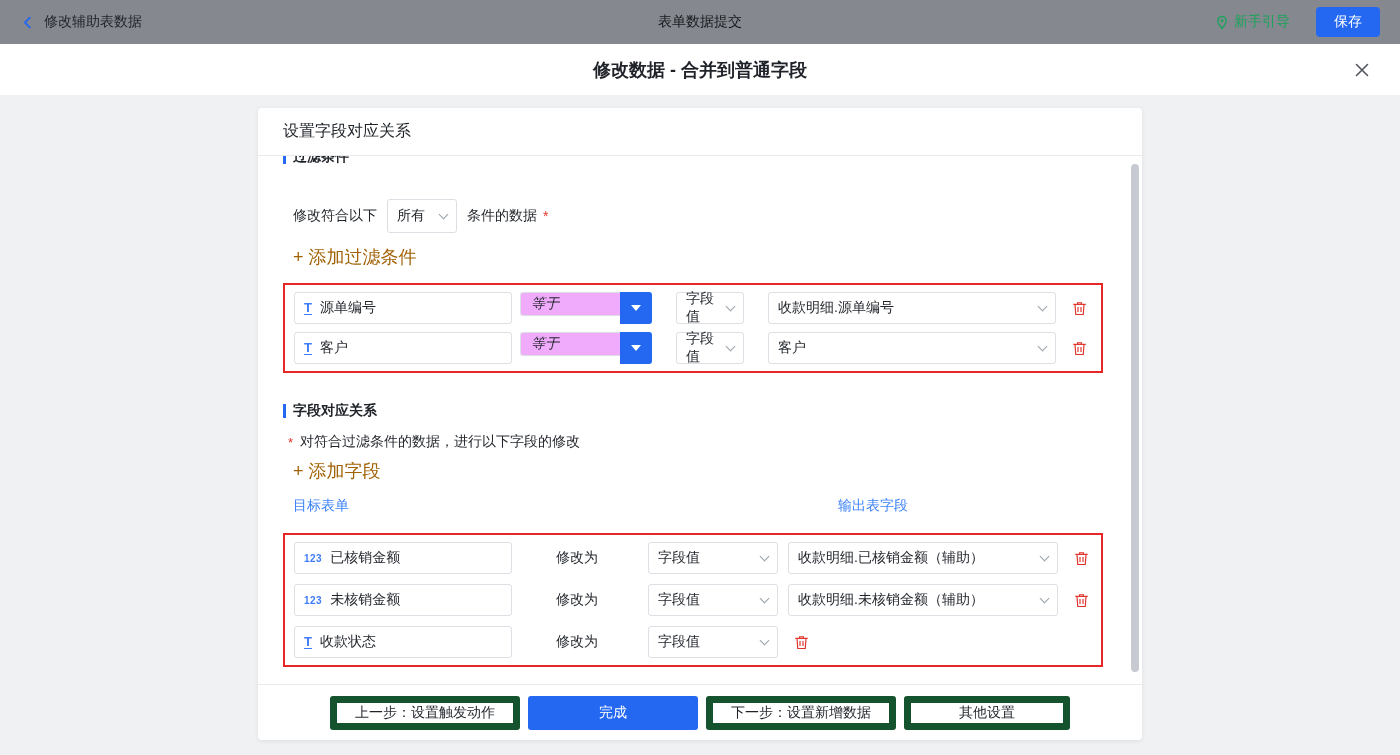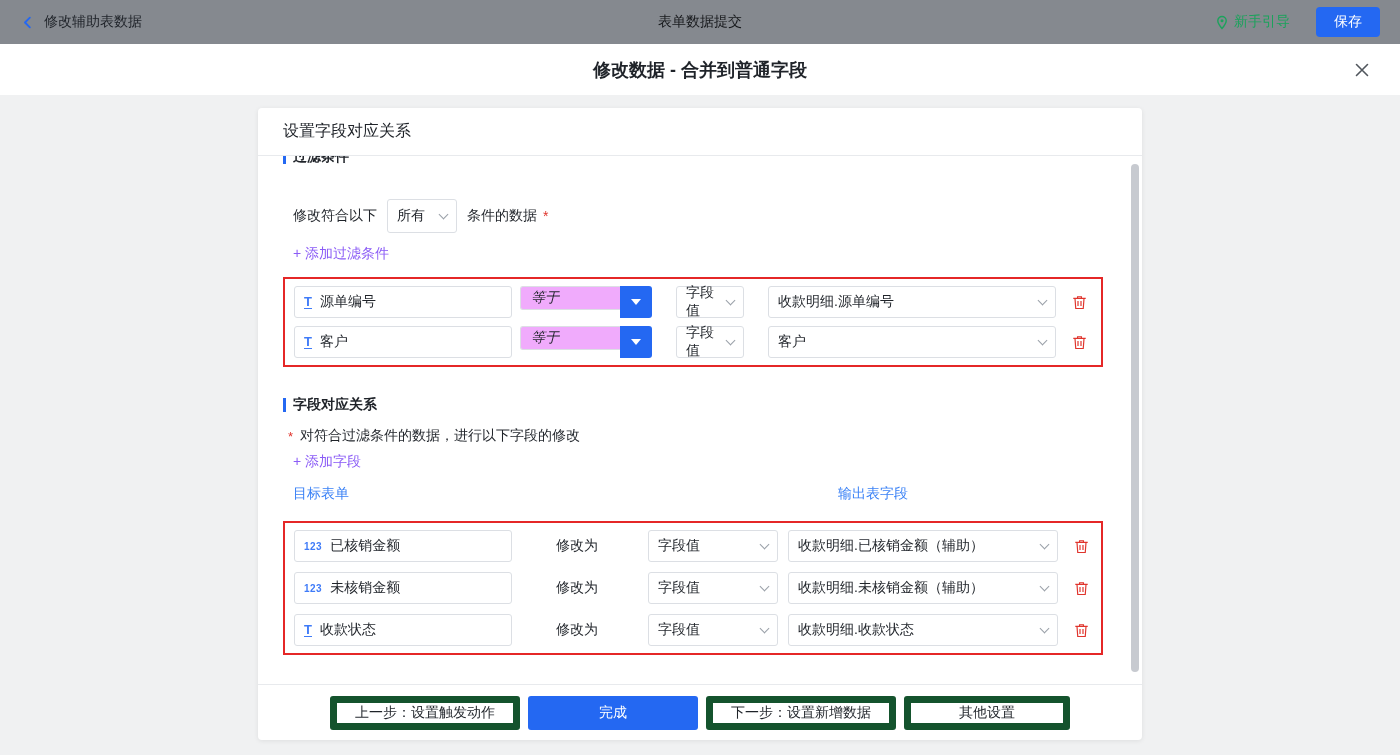--- a/index.html
+++ b/index.html
@@ -56,21 +56,21 @@
   .section-bar { width:3px; height:14px; background:#2468f2; margin-right:7px; }
   .clipped { margin-top:-9px; }
 
   .cond-line { margin:32px 0 0 10px; display:flex; align-items:center; font-size:14px; }
   .select {
     border:1px solid #dcdfe4; border-radius:3px; background:#fff; height:32px;
     display:flex; align-items:center; padding:0 9px; font-size:14px; color:#1f2329; cursor:pointer;
   }
   .cond-select { width:70px; height:34px; margin:0 10px; justify-content:space-between; }
   .req { color:#e0342c; margin-left:6px; }
-  .add-link { color:#8b5cf6; font-size:14px; margin:12px 0 0 10px; cursor:pointer; width:max-content; }
+  .add-link { color:#a16207; font-size:18px; margin:12px 0 0 10px; cursor:pointer; width:max-content; }
 
   .red-box { width:820px; border:2px solid #e52727; margin-top:14px; padding:7px 9px; }
   .frow, .mrow { display:flex; align-items:center; height:32px; }
   .frow { margin-bottom:8px; }
   .frow:last-child, .mrow:last-child { margin-bottom:0; }
   .mrow { margin-bottom:10px; }
 
   .field-input {
     width:218px; height:32px; border:1px solid #dcdfe4; border-radius:3px; background:#fff;
     display:flex; align-items:center; gap:8px; padding:0 9px; font-size:14px;
@@ -315,24 +315,20 @@
         <div class="mrow">
           <div class="field-input">
             <span class="type-icon t">T</span>
             <span>收款状态</span>
           </div>
           <span class="modify-label">修改为</span>
           <div class="select vt2-select">
             <span>字段值</span>
             <span class="chev"></span>
           </div>
-          <div class="select val2-select">
-            <span>收款明细.收款状态</span>
-            <span class="chev"></span>
-          </div>
           <button class="trash-btn">
             <span style="line-height:0">
               <svg width="15" height="15" viewBox="0 0 14 14">
                   <path d="M1.2 3.2h11.6M5.2 3.2V1.6h3.6v1.6M2.8 3.2l.7 9.4h7l.7-9.4M5.6 5.6v4.6M8.4 5.6v4.6" stroke="#e0342c" fill="none" stroke-width="1.1"></path>
                 </svg>
             </span>
           </button>
         </div>
 
       </div>

